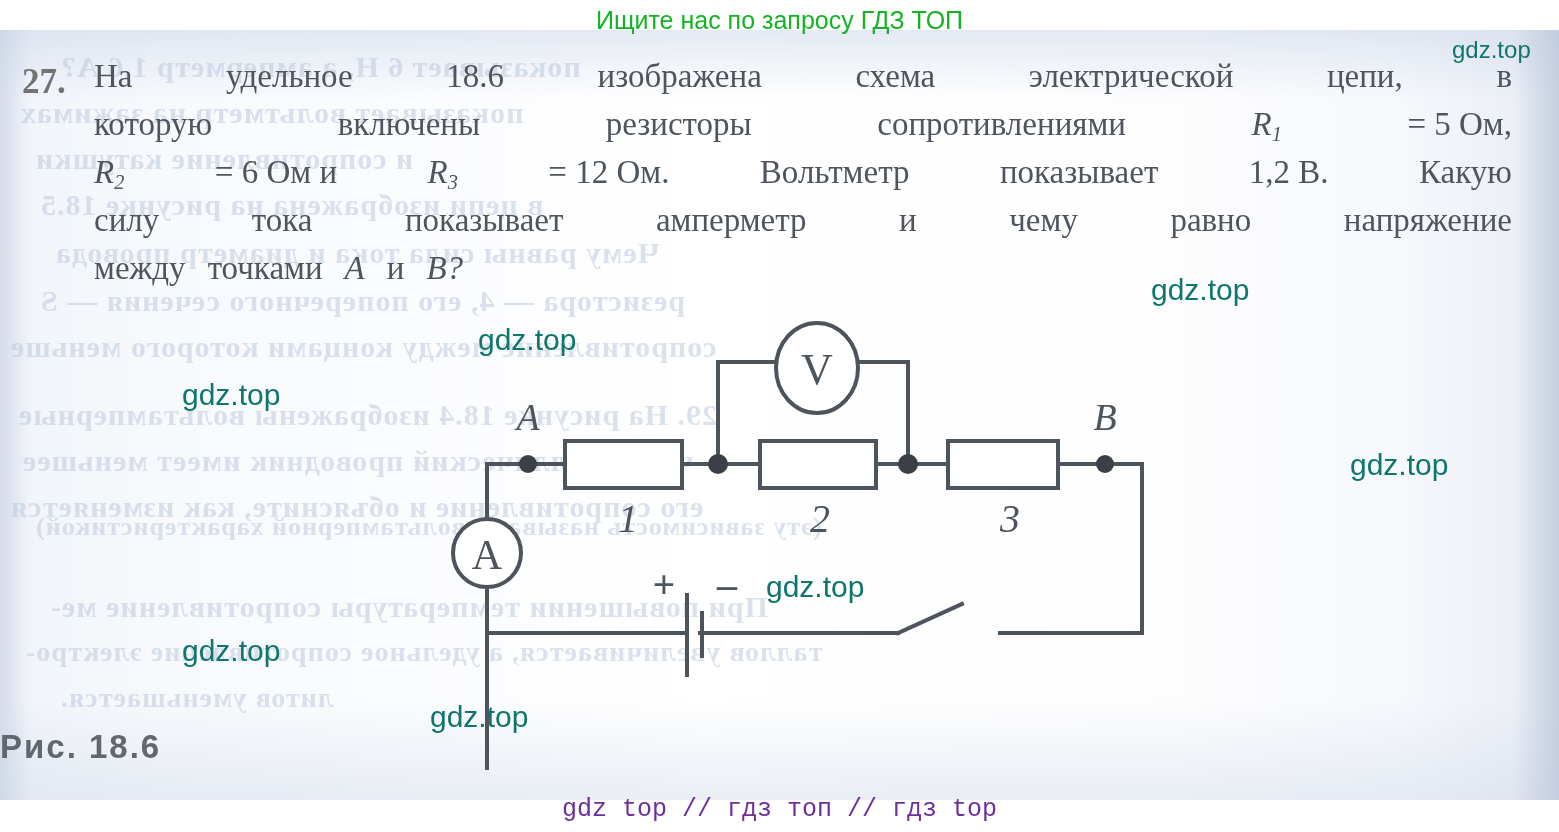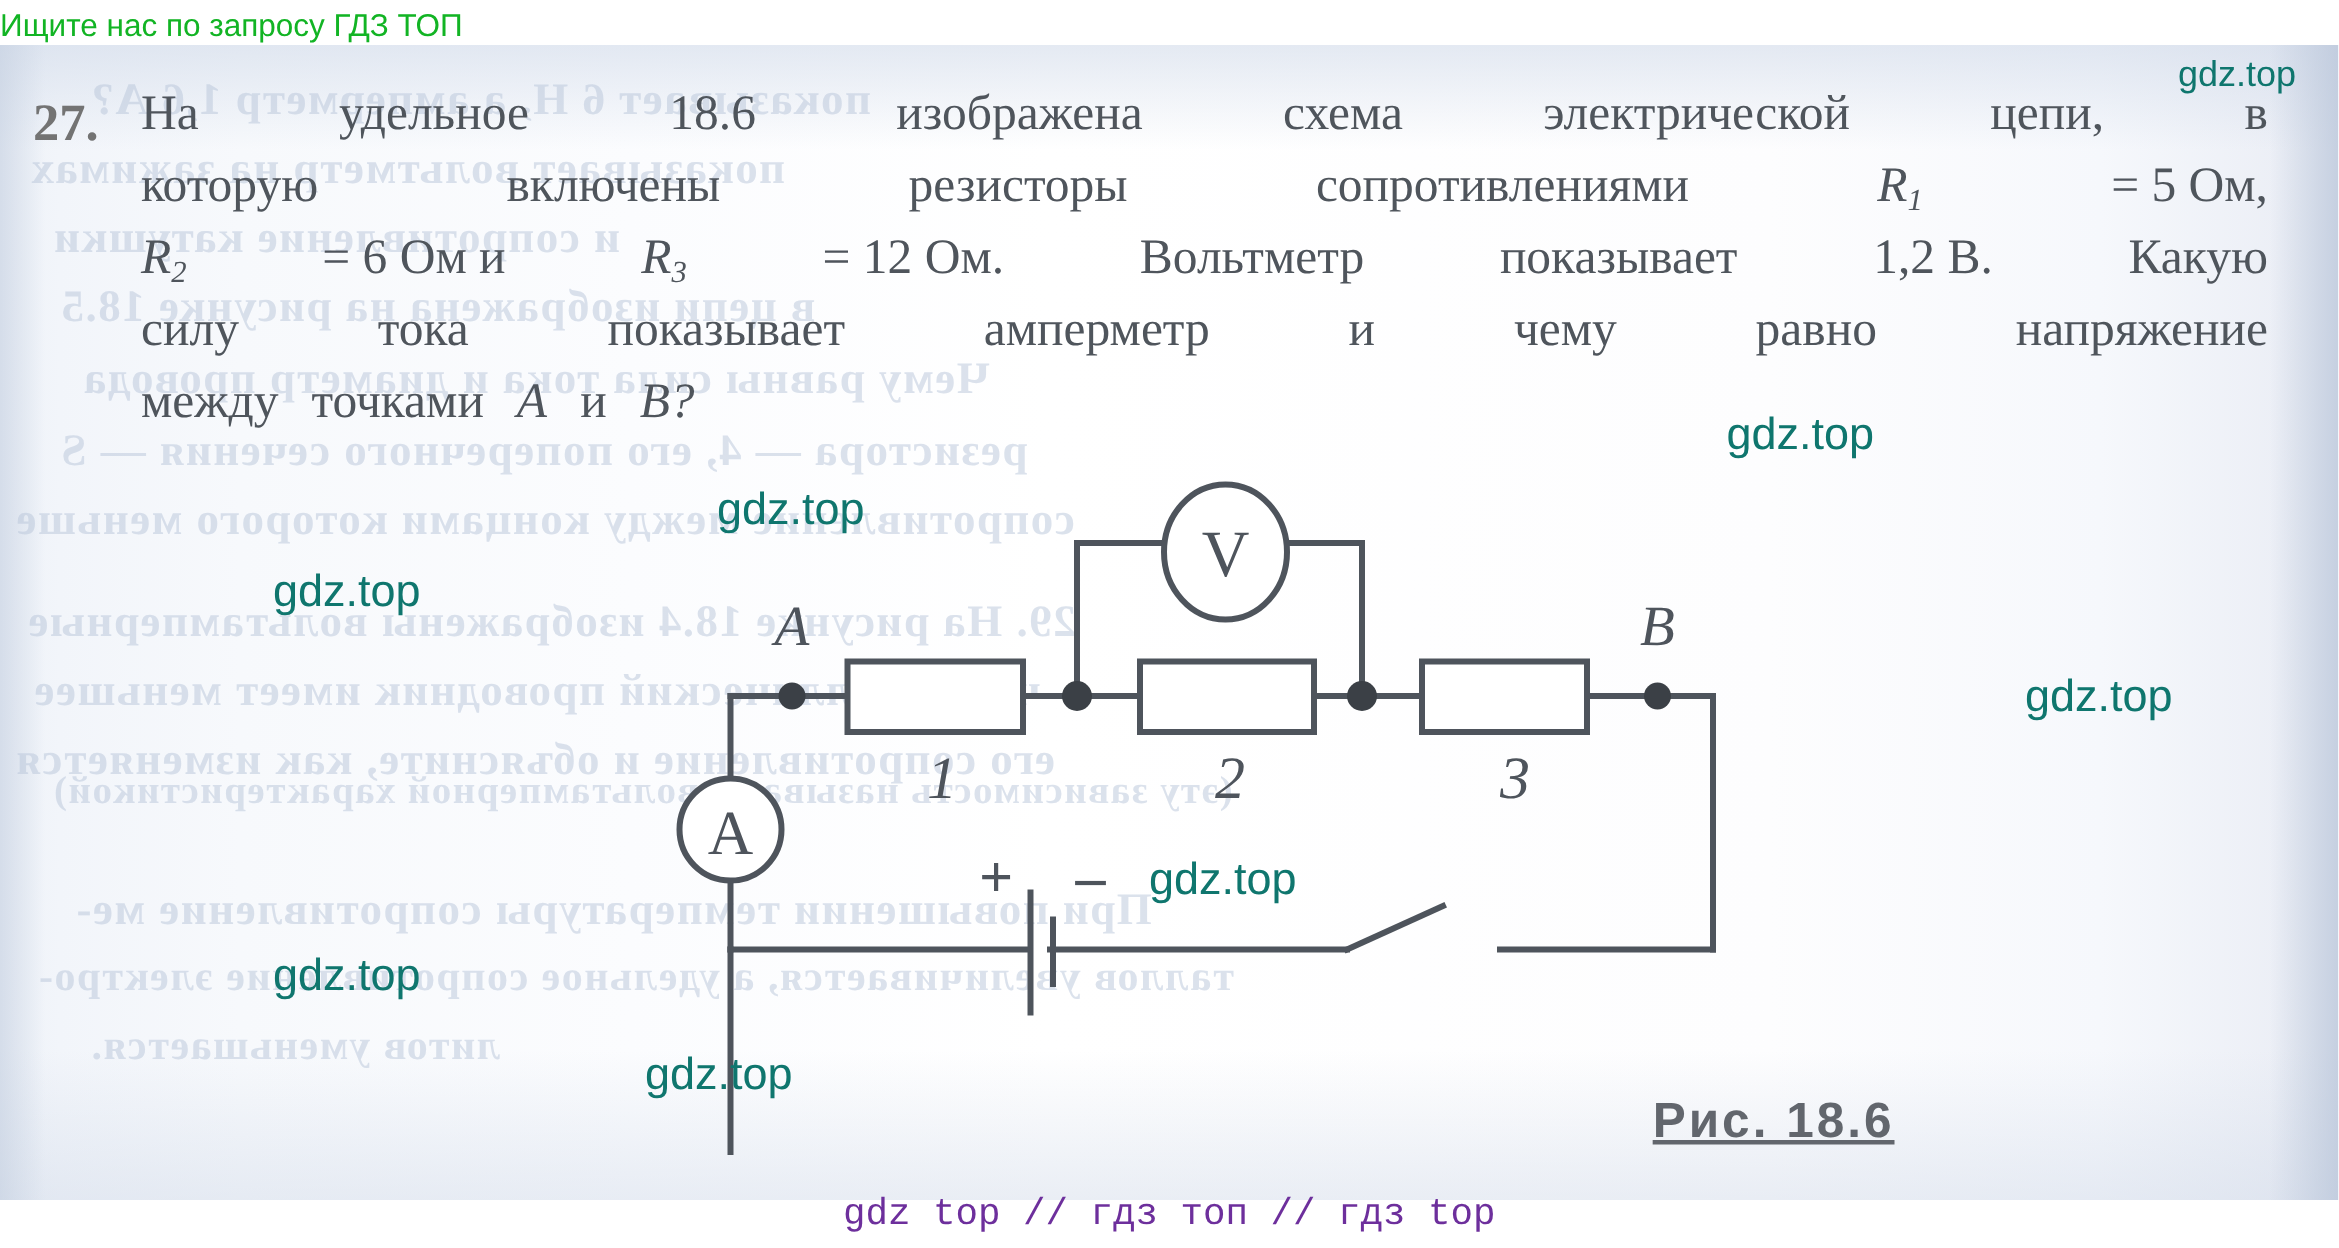--- a/index.html
+++ b/index.html
@@ -103,37 +103,36 @@
     left: 0; top: 300px;
     width: 1559px; height: 470px;
   }
   .figure svg { display: block; }
 
   
   .caption {
     position: absolute;
     left: 0; top: 728px;
     width: 1263px;
-    text-align: right;
+    text-align: left;
     font-family: "Liberation Sans", sans-serif;
     font-size: 33px;
     font-weight: 700;
     color: #62666d;
     letter-spacing: 2px;
-    text-decoration: underline;
   }
 
   
   .promo-header {
     position: absolute;
     left: 0; top: 6px;
     width: 1559px;
-    text-align: left;
+    text-align: center;
     font-family: "Liberation Sans", sans-serif;
-    font-size: 21px;
+    font-size: 25px;
     color: #12b424;
     font-weight: 400;
   }
 
   
   .promo-footer {
     position: absolute;
     left: 0; top: 795px;
     width: 1559px;
     text-align: center;

